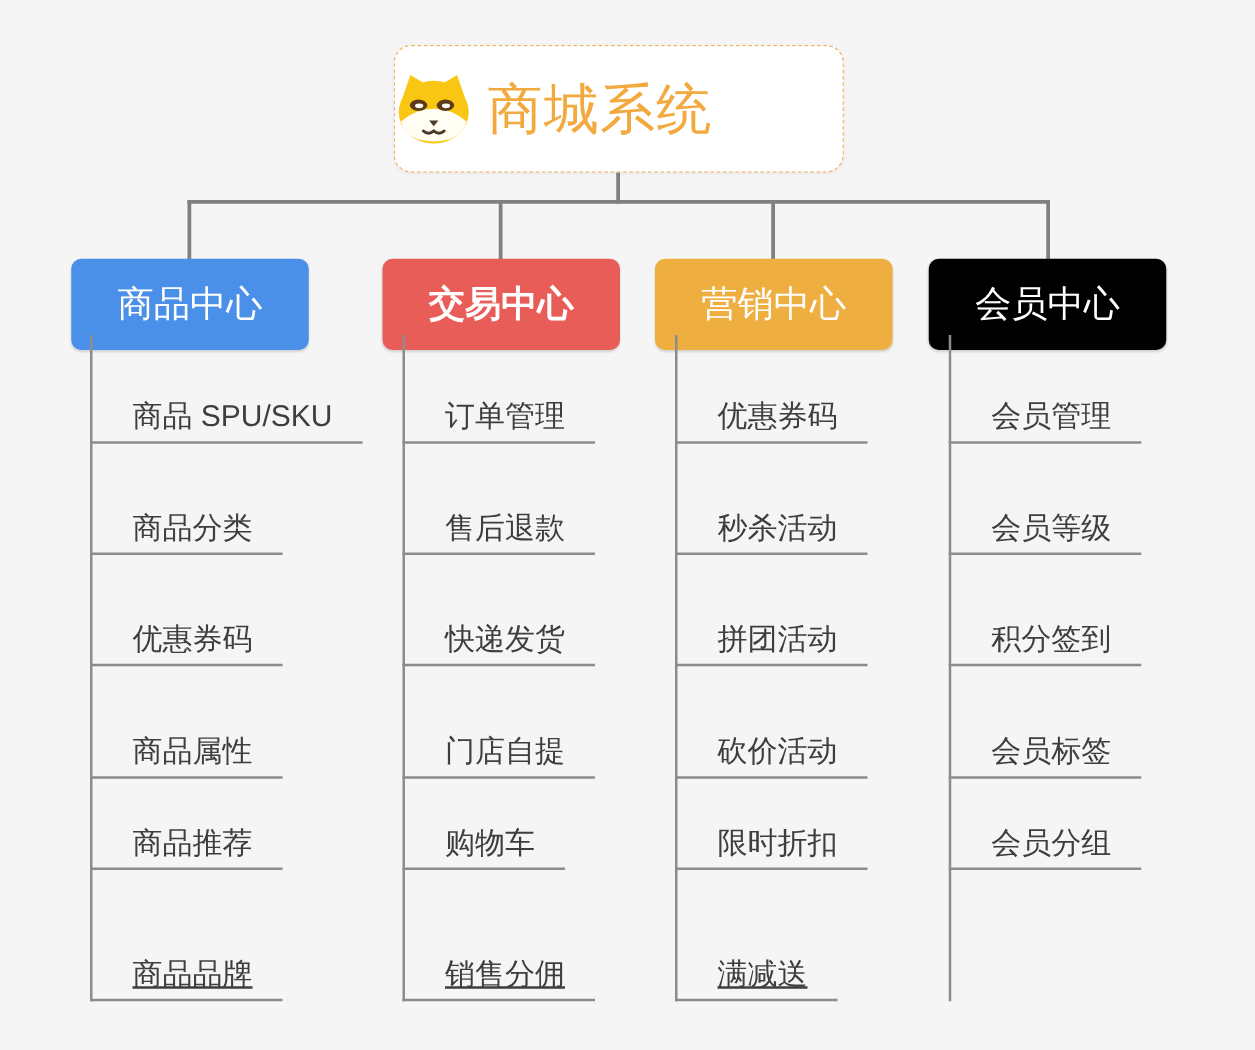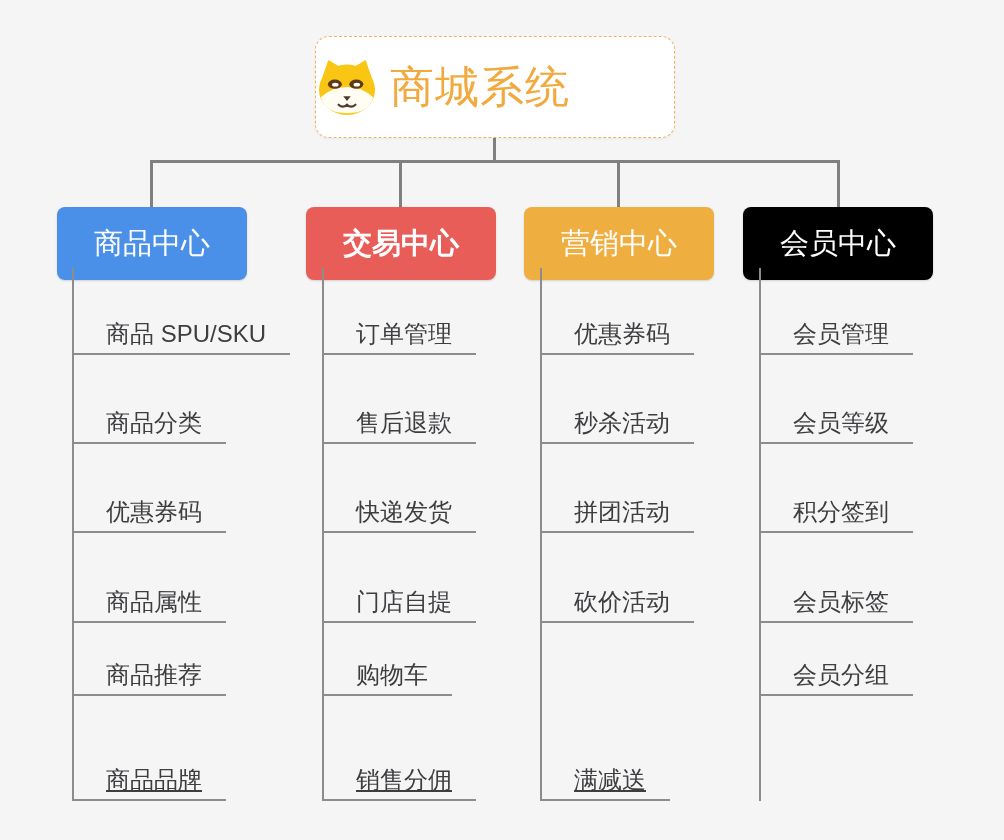--- a/index.html
+++ b/index.html
@@ -126,20 +126,21 @@
     <div class="leaf t4">购物车</div>
     <div class="leaf t5">销售分佣</div>
   </div>
 
   <div class="col" style="left:540px">
     <div class="vline"></div>
     <div class="leaf t0">优惠券码</div>
     <div class="leaf t1">秒杀活动</div>
     <div class="leaf t2">拼团活动</div>
     <div class="leaf t3">砍价活动</div>
+    <div class="leaf t4">限时折扣</div>
     <div class="leaf t5">满减送</div>
   </div>
 
   <div class="col" style="left:759px">
     <div class="vline"></div>
     <div class="leaf t0">会员管理</div>
     <div class="leaf t1">会员等级</div>
     <div class="leaf t2">积分签到</div>
     <div class="leaf t3">会员标签</div>
     <div class="leaf t4">会员分组</div>

